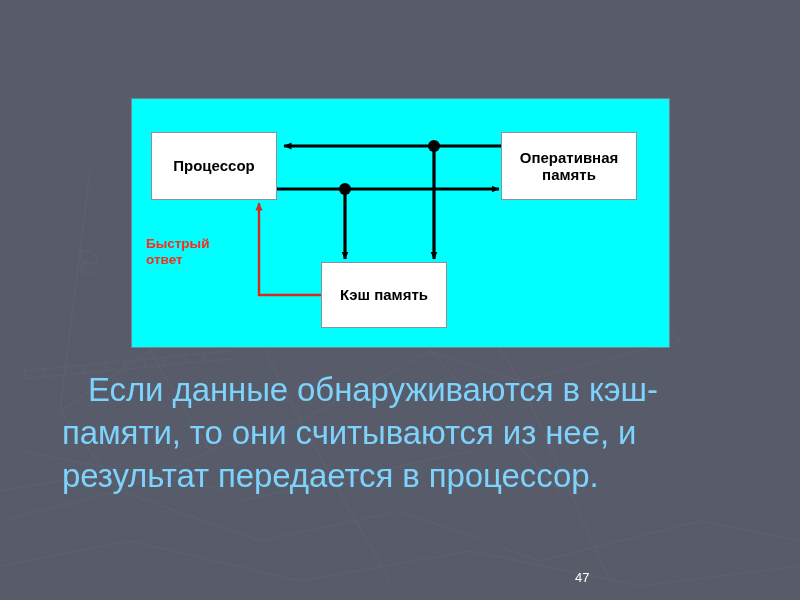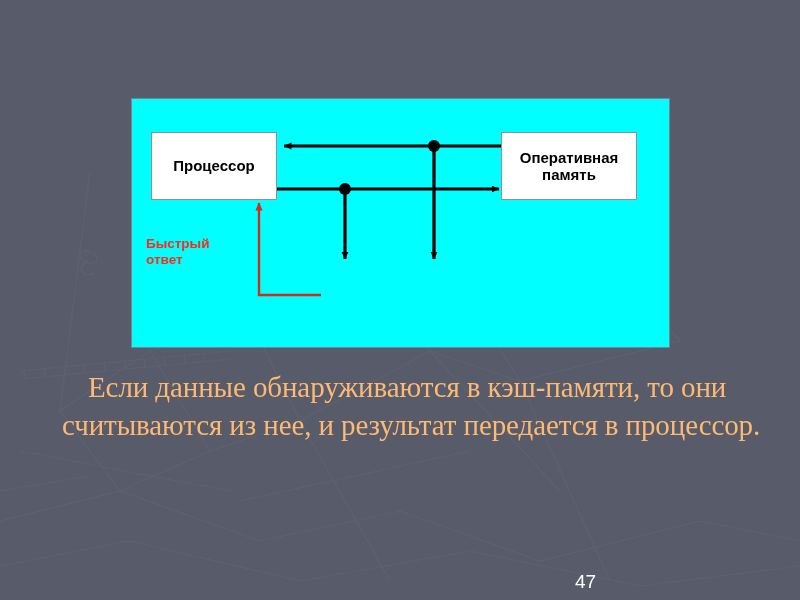--- a/index.html
+++ b/index.html
@@ -77,45 +77,44 @@
     font-weight: bold;
     line-height: 1.2;
   }
 
   
   #body-text {
     position: absolute;
     left: 62px;
     top: 348px;
     width: 712px;
-    color: #fdba74;
-    font-size: 29px;
+    color: #7dd3fc;
+    font-size: 33px;
     line-height: 1.30;
     text-indent: 26px;
     letter-spacing: -0.1px;
-    font-family: Liberation Serif, serif;
   }
 
   
   #footer-author {
     position: absolute;
     left: 283px;
     top: 548px;
     width: 230px;
     color: #ffffff;
     font-size: 16.5px;
     line-height: 1.34;
     text-align: left;
   }
   #footer-page {
     position: absolute;
     left: 575px;
     top: 548px;
     color: #ffffff;
-    font-size: 19px;
+    font-size: 13px;
     line-height: 1.34;
   }
 </style>
 </head>
 <body>
 
 <div id="slide">
 
   <svg id="bg-watermark" viewBox="0 0 800 600" preserveAspectRatio="none">
     <g stroke="#6b6e7c" stroke-width="1.2" fill="none">
@@ -191,20 +190,23 @@
 
     <div class="node-box" id="node-cpu">
       <span>Процессор</span>
     </div>
 
     <div class="node-box" id="node-ram">
       <span style="white-space: pre-line;">Оперативная
 память</span>
     </div>
 
+    <div class="node-box" id="node-cache">
+      <span>Кэш память</span>
+    </div>
 
     <div id="fast-answer-label" style="white-space: pre-line;">Быстрый
 ответ</div>
   </div>
 
   <div id="body-text">Если данные обнаруживаются в кэш-памяти, то они считываются из нее, и результат передается в процессор.</div>
 
 
   <div id="footer-page">47</div>
 

